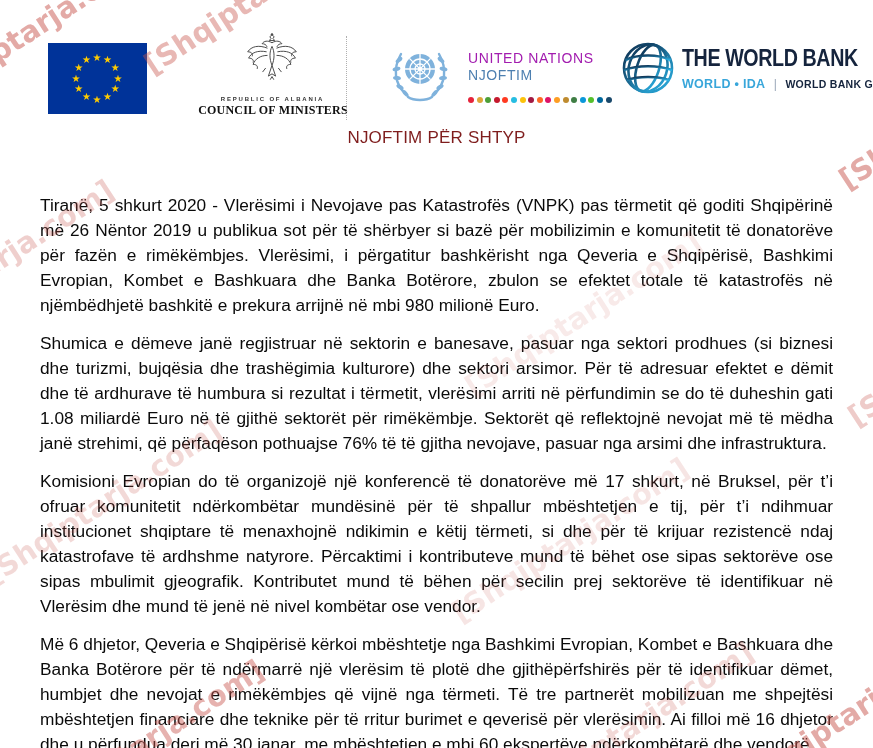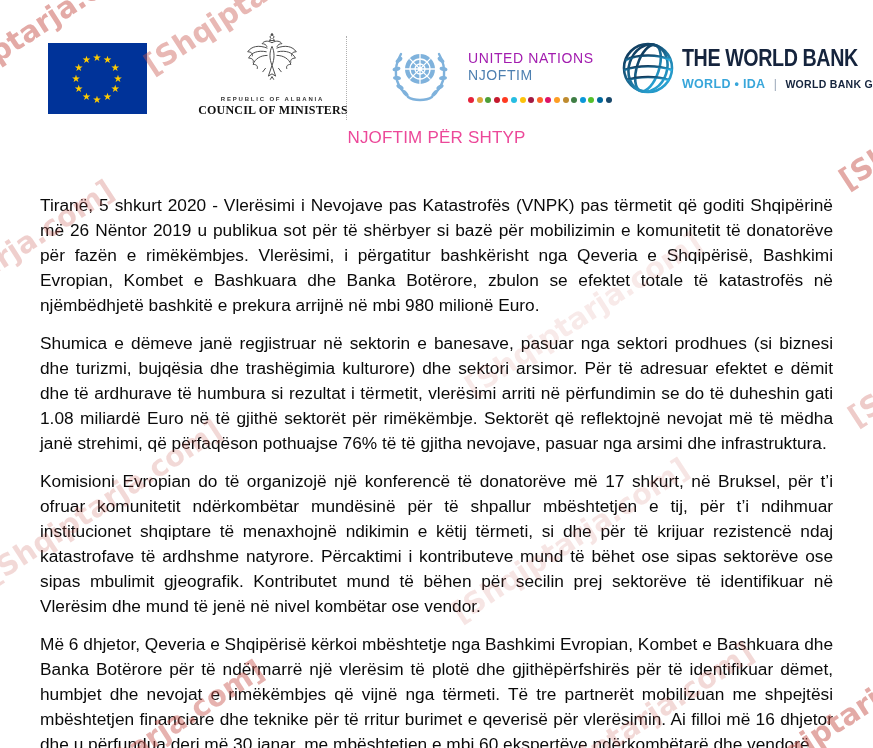--- a/index.html
+++ b/index.html
@@ -29,21 +29,21 @@
   .wb-globe{position:absolute;left:0;top:2px;width:56px;height:56px;}
   .wb-text{position:absolute;left:62px;top:6px;white-space:nowrap;}
   .wb-title{font-size:24px;font-weight:800;color:#15243d;letter-spacing:-0.5px;
     transform:scaleX(0.82);transform-origin:0 0;}
   .wb-sub{margin-top:2px;white-space:nowrap;}
   .wb-membership{font-size:12.5px;font-weight:700;color:#38a6da;letter-spacing:0.3px;}
   .wb-pipe{font-size:12px;color:#9aa7b8;margin:0 4px;}
   .wb-group{font-size:10.5px;font-weight:700;color:#15243d;letter-spacing:0.3px;}
   
   .doc-title{position:absolute;left:0;top:128px;width:873px;margin:0;text-align:center;
-    font-size:17px;font-weight:400;letter-spacing:0.2px;color:#ec4899;}
+    font-size:17px;font-weight:400;letter-spacing:0.2px;color:#7f1d1d;}
   .doc-subtitle{position:absolute;left:34px;top:160px;width:805px;margin:0;text-align:center;
     font-size:15.6px;font-weight:700;letter-spacing:0.1px;color:#000;}
   
   .body-text{position:absolute;left:40px;top:193px;width:793px;}
   .body-text p{margin:0 0 13px 0;font-size:17.3px;line-height:25px;text-align:justify;color:#0a0a0a;}
   
   .wm-layer{position:absolute;left:0;top:0;width:873px;height:748px;pointer-events:none;z-index:50;}
   .wm{position:absolute;font-family:"DejaVu Sans",sans-serif;font-weight:700;font-size:29px;
     color:#c9574f;white-space:nowrap;transform:rotate(-33deg);transform-origin:0 50%;}
   .wm1{left:-80px;top:85px;opacity:.50;}

